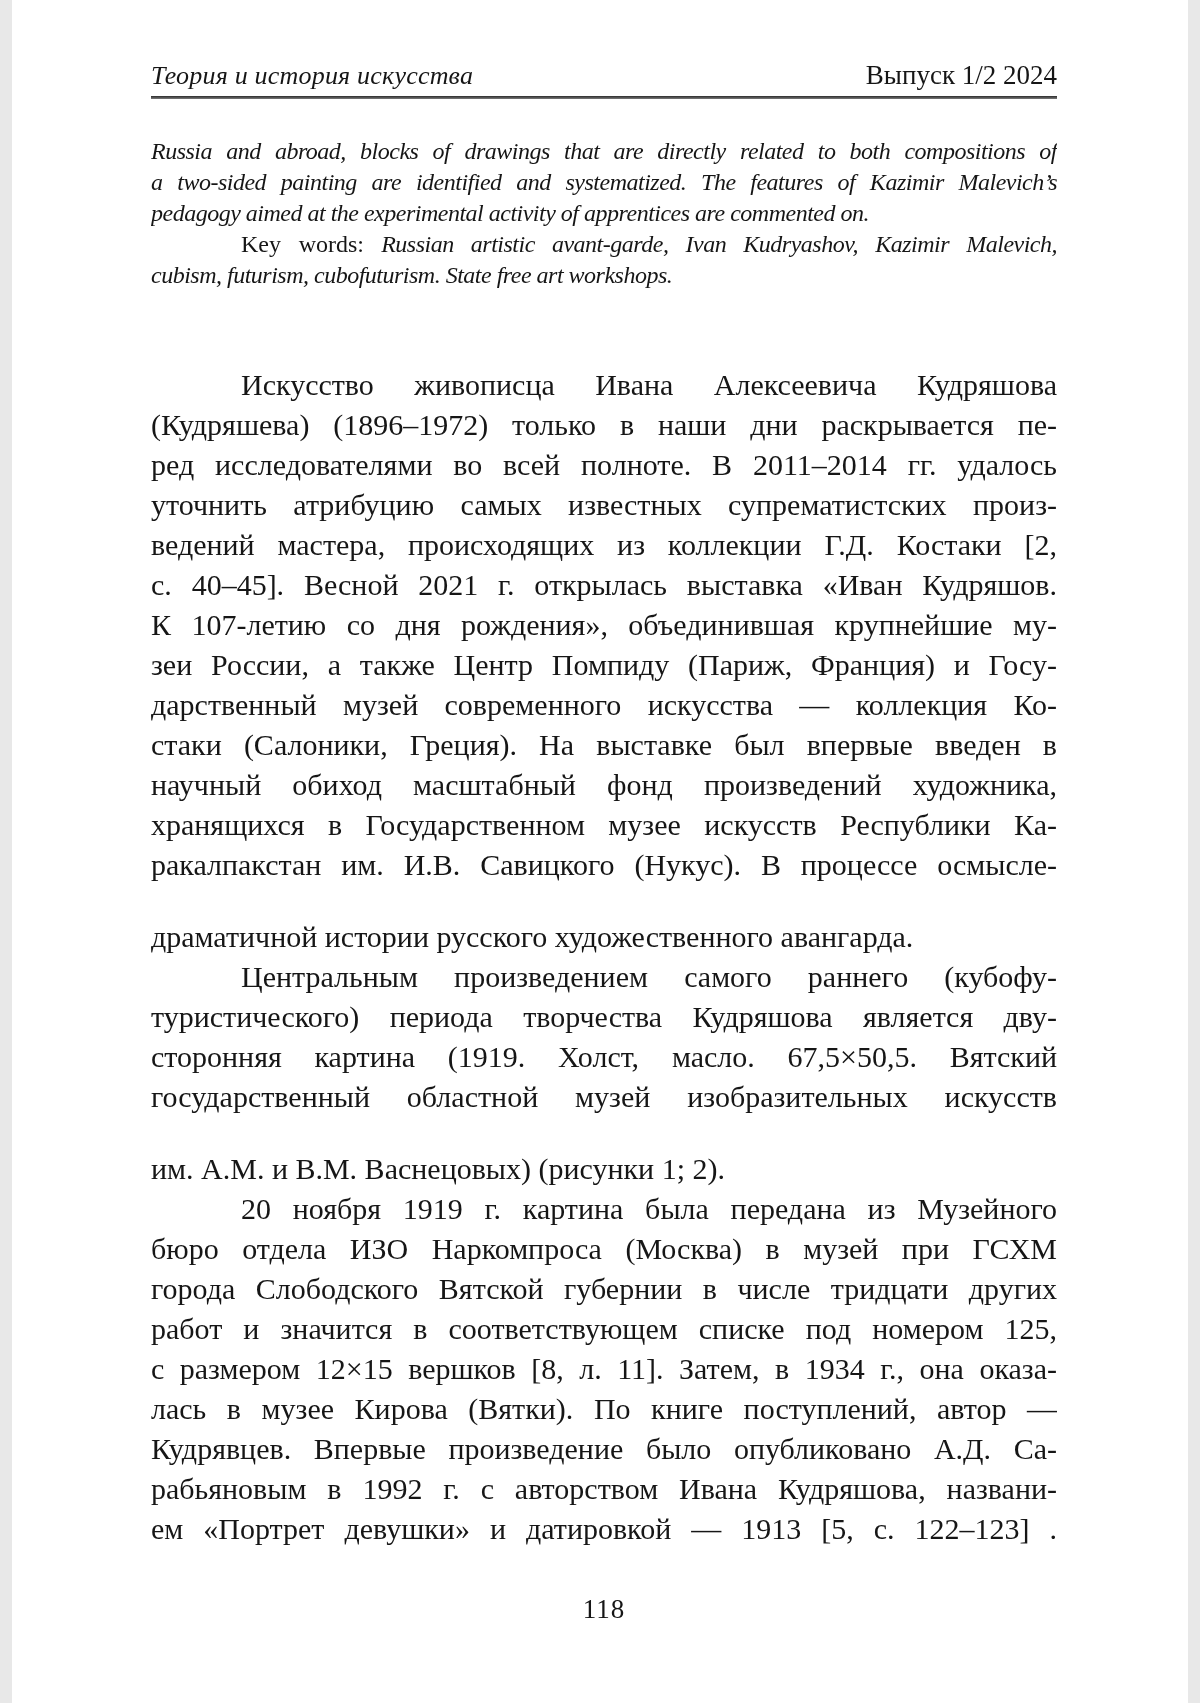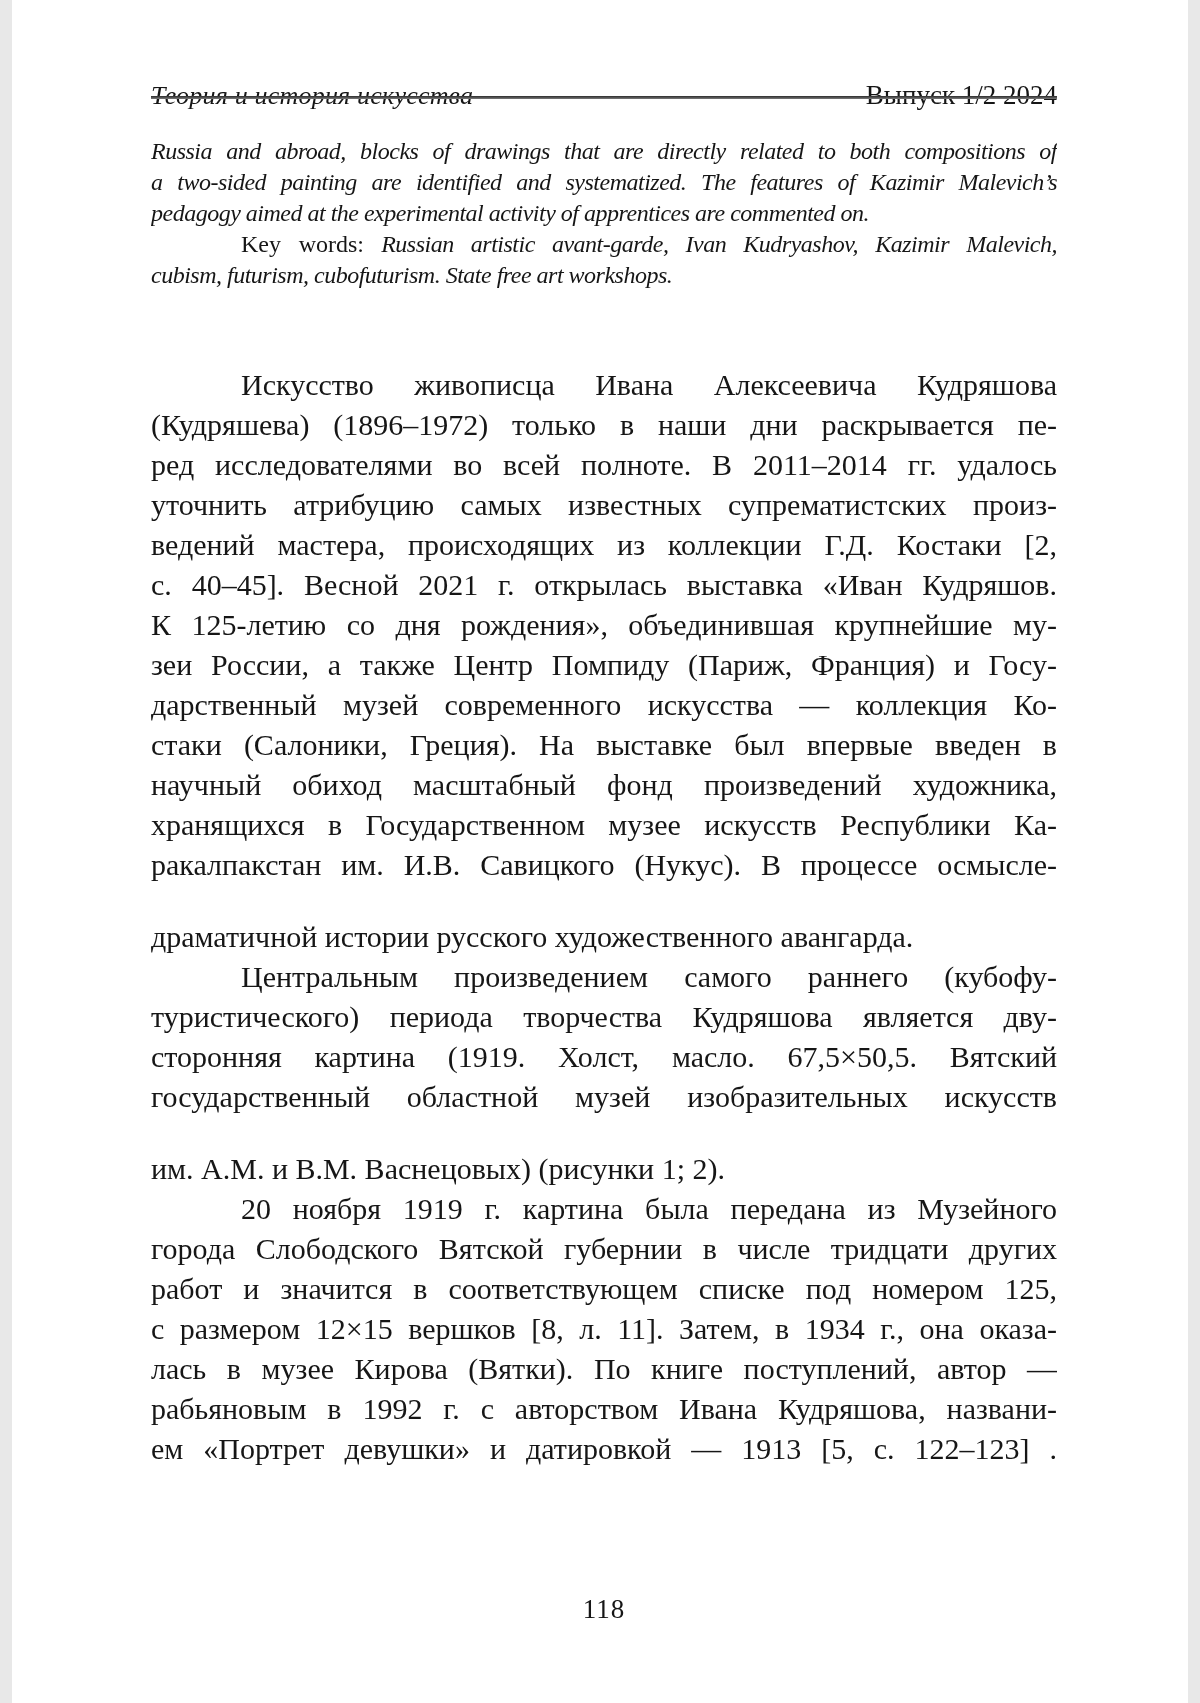--- a/index.html
+++ b/index.html
@@ -16,21 +16,21 @@
   .textblock { position: absolute; left: 139px; width: 906px; }
 
   
   .running-header {
     top: 60px;
     display: flex;
     justify-content: space-between;
     align-items: baseline;
   }
   .rh-left  { font-style: italic; font-size: 26px; letter-spacing: 0.2px; }
-  .rh-right { font-size: 27px; margin-top: 20px; }
+  .rh-right { font-size: 27px; }
   .header-rule {
     position: absolute;
     top: 96px; left: 139px; width: 906px; height: 3px;
     background: linear-gradient(#2c2c2c, #7a7a7a);
   }
 
   
   .abstract {
     top: 136px;
     font-style: italic;
@@ -93,42 +93,44 @@
     </div>
 
   <div class="textblock body-text" id="bodytext">
       <div>
         <div class="line first">Искусство живописца Ивана Алексеевича Кудряшова</div>
         <div class="line">(Кудряшева) (1896–1972) только в наши дни раскрывается пе-</div>
         <div class="line">ред исследователями во всей полноте. В 2011–2014 гг. удалось</div>
         <div class="line">уточнить атрибуцию самых известных супрематистских произ-</div>
         <div class="line">ведений мастера, происходящих из коллекции Г.Д. Костаки [2,</div>
         <div class="line">с. 40–45]. Весной 2021 г. открылась выставка «Иван Кудряшов.</div>
-        <div class="line">К 125-летию со дня рождения», объединившая крупнейшие му-</div>
+        <div class="line">К 107-летию со дня рождения», объединившая крупнейшие му-</div>
         <div class="line">зеи России, а также Центр Помпиду (Париж, Франция) и Госу-</div>
         <div class="line">дарственный музей современного искусства — коллекция Ко-</div>
         <div class="line">стаки (Салоники, Греция). На выставке был впервые введен в</div>
         <div class="line">научный обиход масштабный фонд произведений художника,</div>
         <div class="line">хранящихся в Государственном музее искусств Республики Ка-</div>
         <div class="line">ракалпакстан им. И.В. Савицкого (Нукус). В процессе осмысле-</div>
         <div class="line plast">драматичной истории русского художественного авангарда.</div>
       </div>
       <div>
         <div class="line first">Центральным произведением самого раннего (кубофу-</div>
         <div class="line">туристического) периода творчества Кудряшова является дву-</div>
         <div class="line">сторонняя картина (1919. Холст, масло. 67,5×50,5. Вятский</div>
         <div class="line">государственный областной музей изобразительных искусств</div>
         <div class="line plast">им. А.М. и В.М. Васнецовых) (рисунки 1; 2).</div>
       </div>
       <div>
         <div class="line first">20 ноября 1919 г. картина была передана из Музейного</div>
+        <div class="line">бюро отдела ИЗО Наркомпроса (Москва) в музей при ГСХМ</div>
         <div class="line">города Слободского Вятской губернии в числе тридцати других</div>
         <div class="line">работ и значится в соответствующем списке под номером 125,</div>
         <div class="line">с размером 12×15 вершков [8, л. 11]. Затем, в 1934 г., она оказа-</div>
         <div class="line">лась в музее Кирова (Вятки). По книге поступлений, автор —</div>
+        <div class="line">Кудрявцев. Впервые произведение было опубликовано А.Д. Са-</div>
         <div class="line">рабьяновым в 1992 г. с авторством Ивана Кудряшова, названи-</div>
         <div class="line">ем «Портрет девушки» и датировкой — 1913 [5, с. 122–123] .</div>
       </div>
     </div>
 
   <div class="page-num">118</div>
 
 </div>
 
 </body></html>

